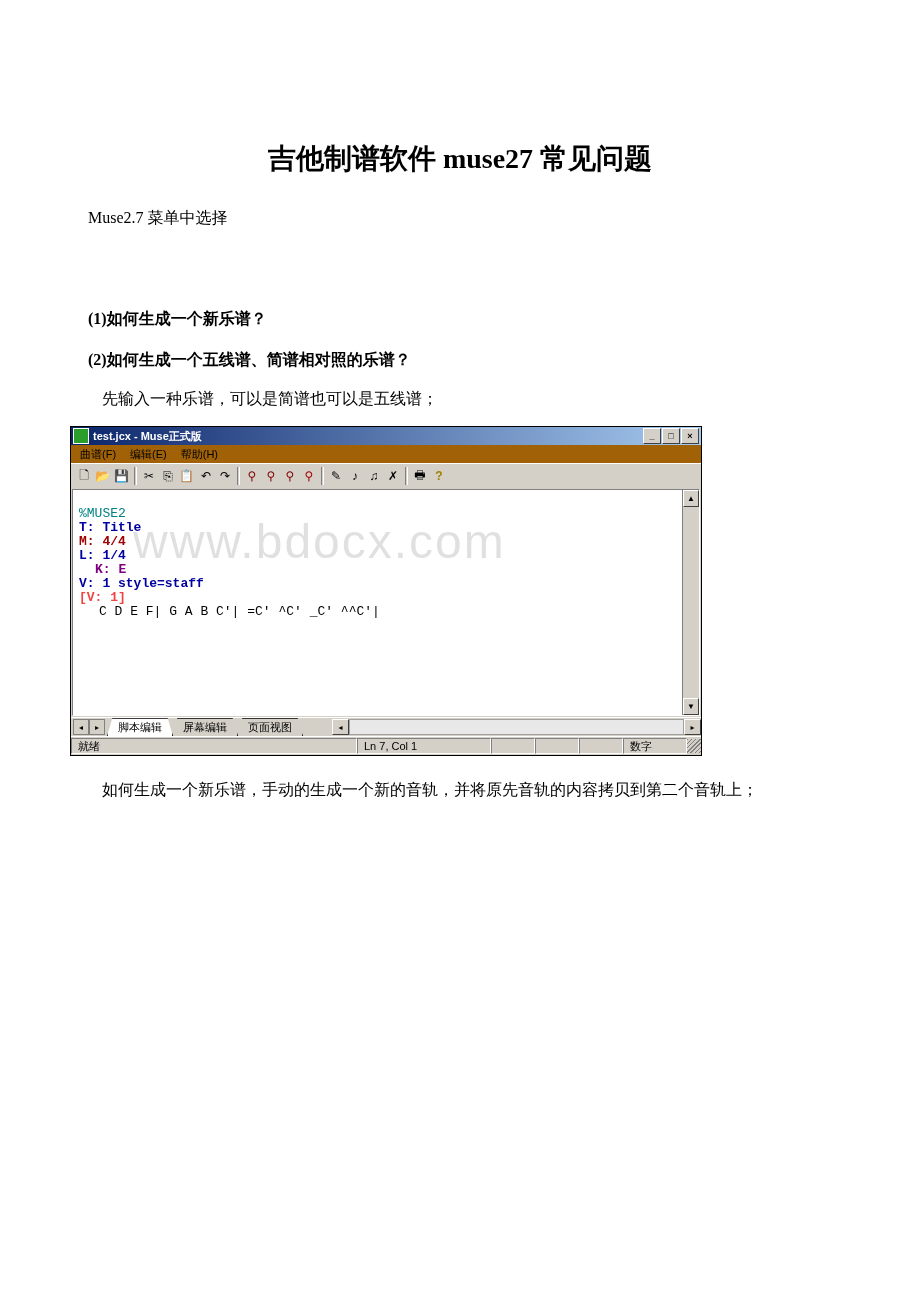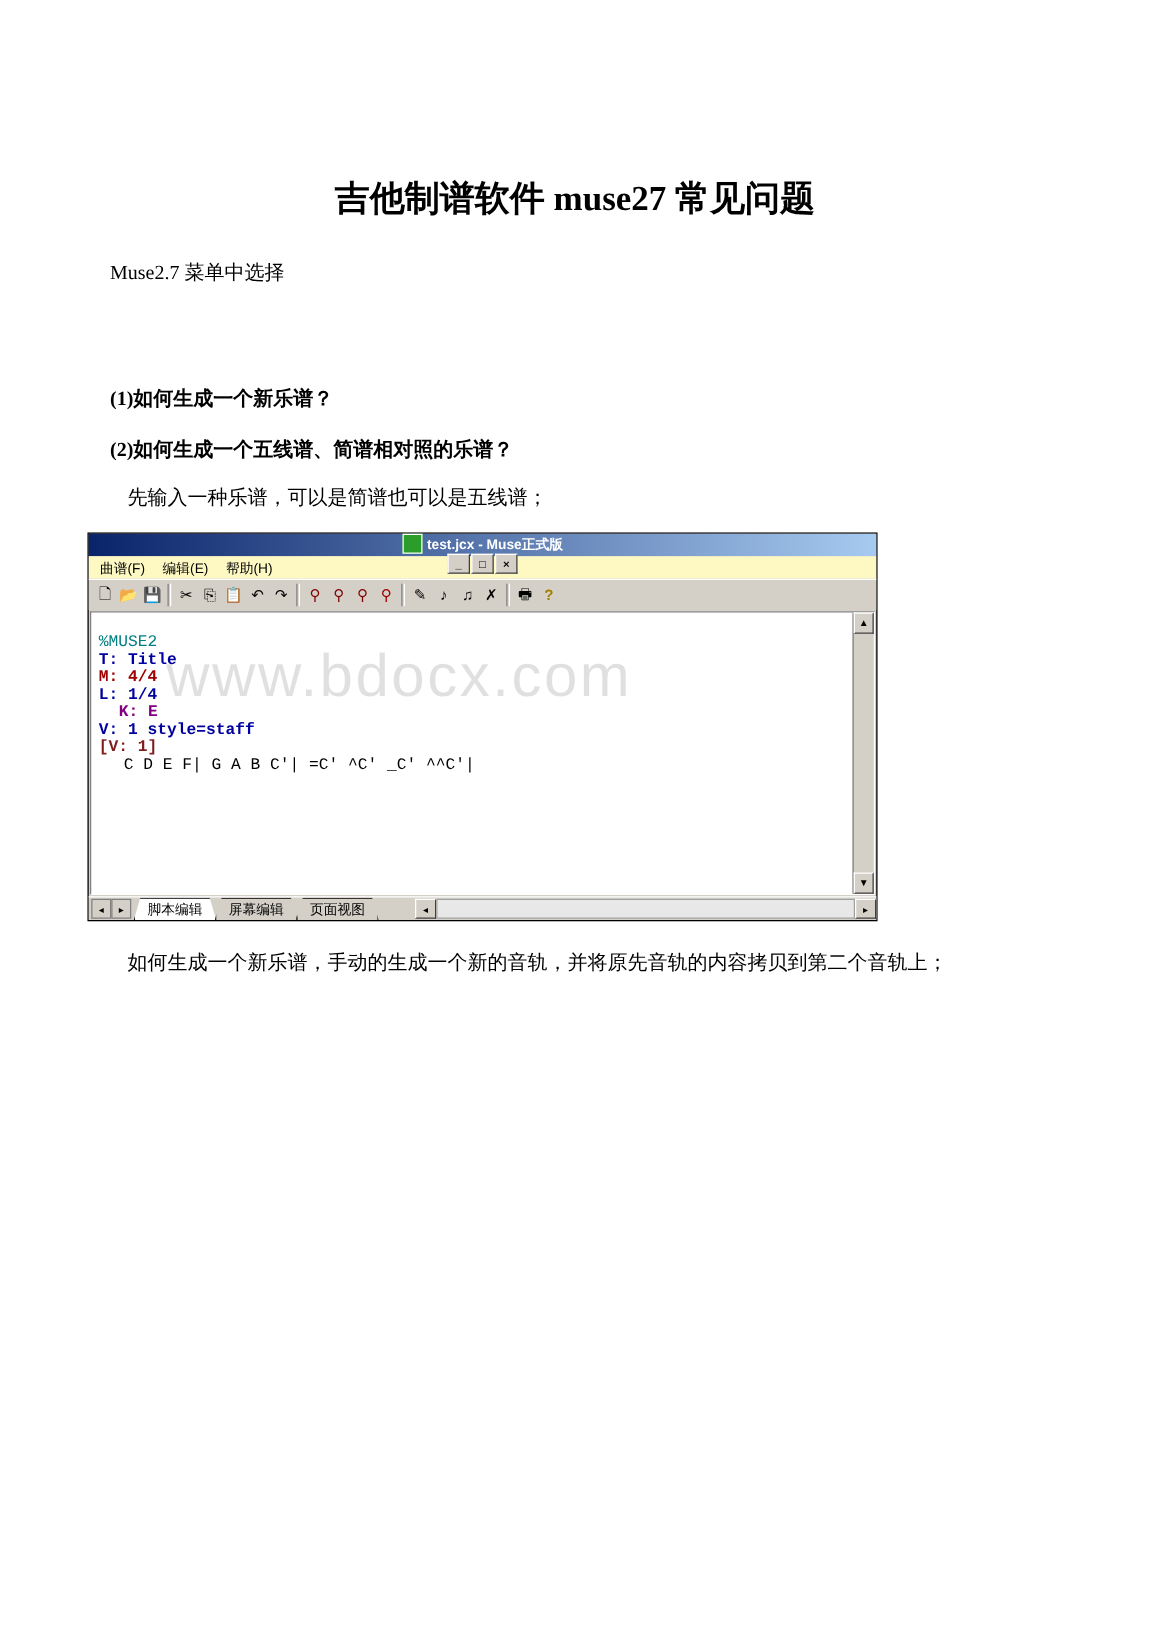--- a/index.html
+++ b/index.html
@@ -54,21 +54,20 @@
     margin-left: 0;
   }
   .titlebar {
     height: 18px;
     background: linear-gradient(to right, #0a246a, #a6caf0);
     display: flex;
     align-items: center;
     justify-content: space-between;
     padding: 0 2px;
     color: #fff;
-    flex-direction: column;
   }
   .titlebar-left {
     display: flex;
     align-items: center;
     gap: 4px;
     font-weight: bold;
     font-size: 11px;
   }
   .title-icon {
     width: 14px;
@@ -91,21 +90,21 @@
     font-family: "Marlett", sans-serif;
     display: flex;
     align-items: center;
     justify-content: center;
     color: #000;
     font-weight: bold;
     line-height: 1;
   }
   .menubar {
     height: 18px;
-    background: #fef9c3;
+    background: #a16207;
     display: flex;
     align-items: center;
     padding: 0 2px;
     gap: 0;
     font-size: 11px;
   }
   .menu-item {
     padding: 1px 7px;
   }
   .toolbar {
@@ -150,21 +149,21 @@
     line-height: 14px;
     white-space: pre;
     position: relative;
     overflow: hidden;
   }
   .code-line { color: #000; margin-left: 20px; }
   .code-comment { color: #008080; }
   .code-blue { color: #0000a0; font-weight: bold;}
   .code-red { color: #a00000; font-weight: bold; margin-top: 16px;}
   .code-magenta { color: #800080; font-weight: bold; padding-left: 16px;}
-  .code-bracket { color: #7f1d1d; font-weight: bold;}
+  .code-bracket { color: #ef4444; font-weight: bold;}
   .watermark {
     position: absolute;
     left: 60px;
     top: 45px;
     font-size: 48px;
     font-family: Arial, sans-serif;
     color: rgba(0,0,0,0.12);
     letter-spacing: 2px;
     pointer-events: none;
     white-space: nowrap;
@@ -357,19 +356,28 @@
         <span class="tab">脚本编辑</span>
         <span class="tab inactive">屏幕编辑</span>
         <span class="tab inactive">页面视图</span>
         <div class="hscroll-area">
           <span class="hscroll-btn">◂</span>
           <div class="hscroll-track"></div>
           <span class="hscroll-btn">▸</span>
         </div>
       </div>
 
+      <div class="statusbar">
+        <span class="status-cell main">就绪</span>
+        <span class="status-cell pos">Ln 7, Col 1</span>
+        <span class="status-cell small"></span>
+        <span class="status-cell small"></span>
+        <span class="status-cell small"></span>
+        <span class="status-cell num">数字</span>
+        <span class="grip"></span>
+      </div>
 
     </div>
   </div>
 
   <p class="para">如何生成一个新乐谱，手动的生成一个新的音轨，并将原先音轨的内容拷贝到第二个音轨上；</p>
 
 </div>
 
 </body></html>

